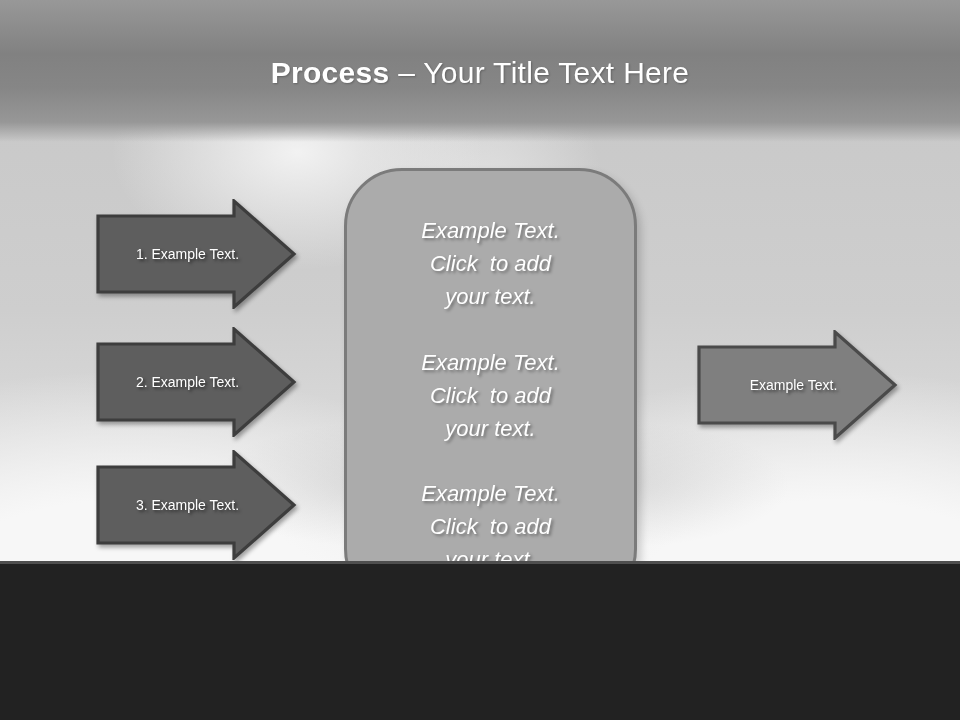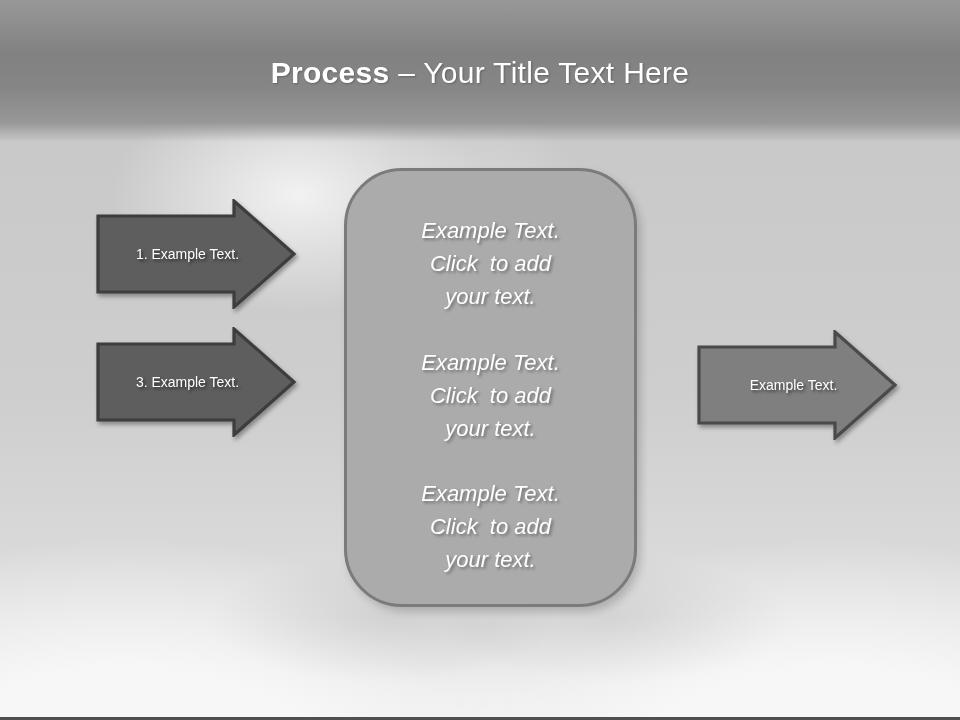--- a/index.html
+++ b/index.html
@@ -1,17 +1,17 @@
 <!DOCTYPE html>
 <html style="--left-arrow-fill: #5e5e5e; --left-arrow-border: #3d3d3d; --right-arrow-fill: #7f7f7f; --right-arrow-border: #4a4a4a; --panel-fill: #ababab; --panel-border: #7b7b7b; --title-color: #ffffff; --label-color: #ffffff; --page-bg: #cdcdcd; --bottom-edge: #4f4f4f;"><head>
 <meta charset="utf-8">
 <style>
   html,body{margin:0;padding:0;background:#222;}
   .slide{
-    position:relative;width:960px;height:720px;overflow:hidden;
+    position:relative;width:960px;height:564px;overflow:hidden;
     font-family:"Liberation Sans",sans-serif;
     background-color:var(--page-bg,#cdcdcd);
   }
   
   .photo{
     position:absolute;inset:0;
     background-image:
       radial-gradient(ellipse 300px 190px at 31% 27%, rgba(244,244,244,0.95) 0%, rgba(244,244,244,0) 62%),
       radial-gradient(ellipse 190px 330px at 50% 46%, rgba(236,236,236,0.9) 0%, rgba(236,236,236,0) 70%),
       radial-gradient(ellipse 250px 90px at 40% 86%, rgba(140,140,140,0.20) 0%, rgba(140,140,140,0) 70%),
@@ -89,23 +89,29 @@
     <svg viewBox="0 0 201 110">
       <polygon points="2,17 138,17 138,2 198,55 138,108 138,93 2,93"></polygon>
     </svg>
     <span class="arrow-label">1. Example Text.</span>
   </div>
 
   <div class="arrow arrow-left a2">
     <svg viewBox="0 0 201 110">
       <polygon points="2,17 138,17 138,2 198,55 138,108 138,93 2,93"></polygon>
     </svg>
+    <span class="arrow-label">2. Example Text.</span>
+  </div>
+
+  <div class="arrow arrow-left a3">
+    <svg viewBox="0 0 201 110">
+      <polygon points="2,17 138,17 138,2 198,55 138,108 138,93 2,93"></polygon>
+    </svg>
     <span class="arrow-label">3. Example Text.</span>
   </div>
-
 
   <div class="panel">
     <p class="panel-block">Example Text.
 Click  to add
 your text.</p>
     <p class="panel-block">Example Text.
 Click  to add
 your text.</p>
     <p class="panel-block">Example Text.
 Click  to add

